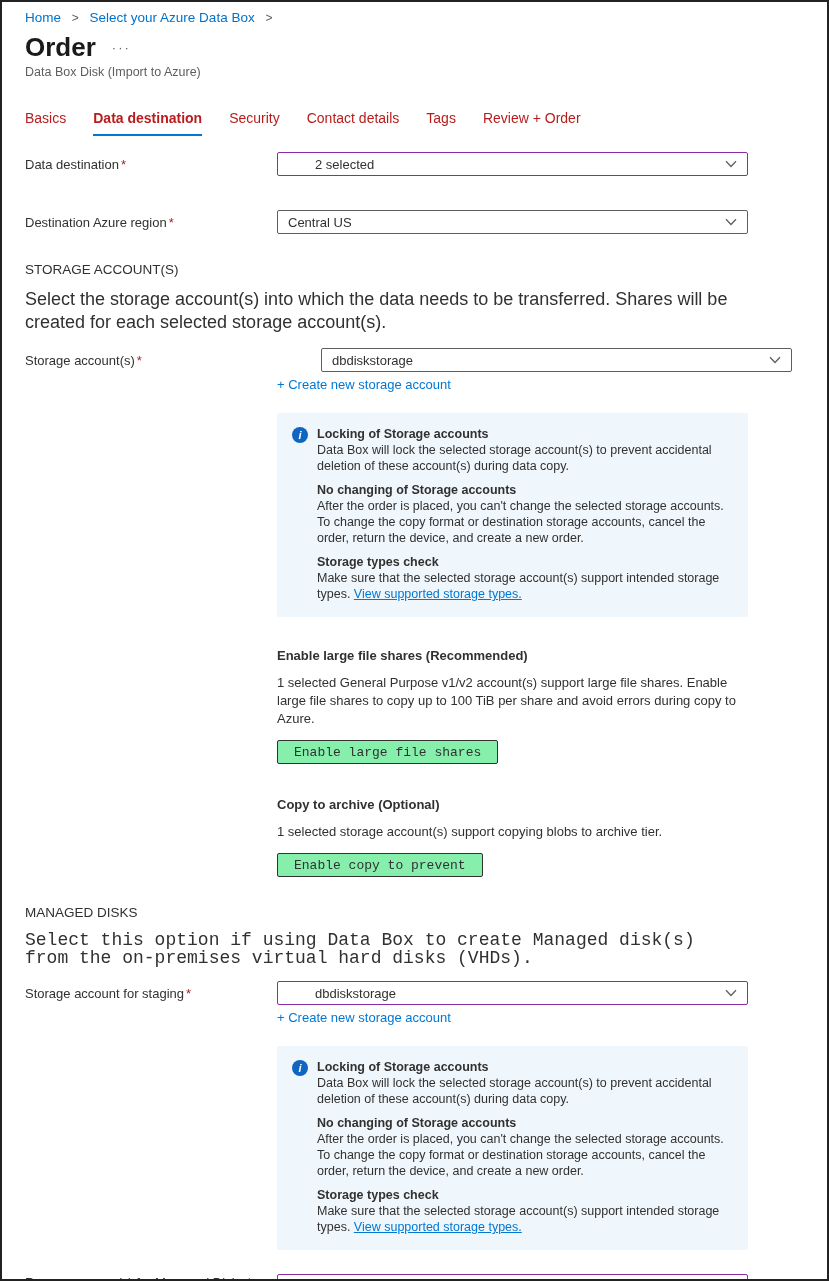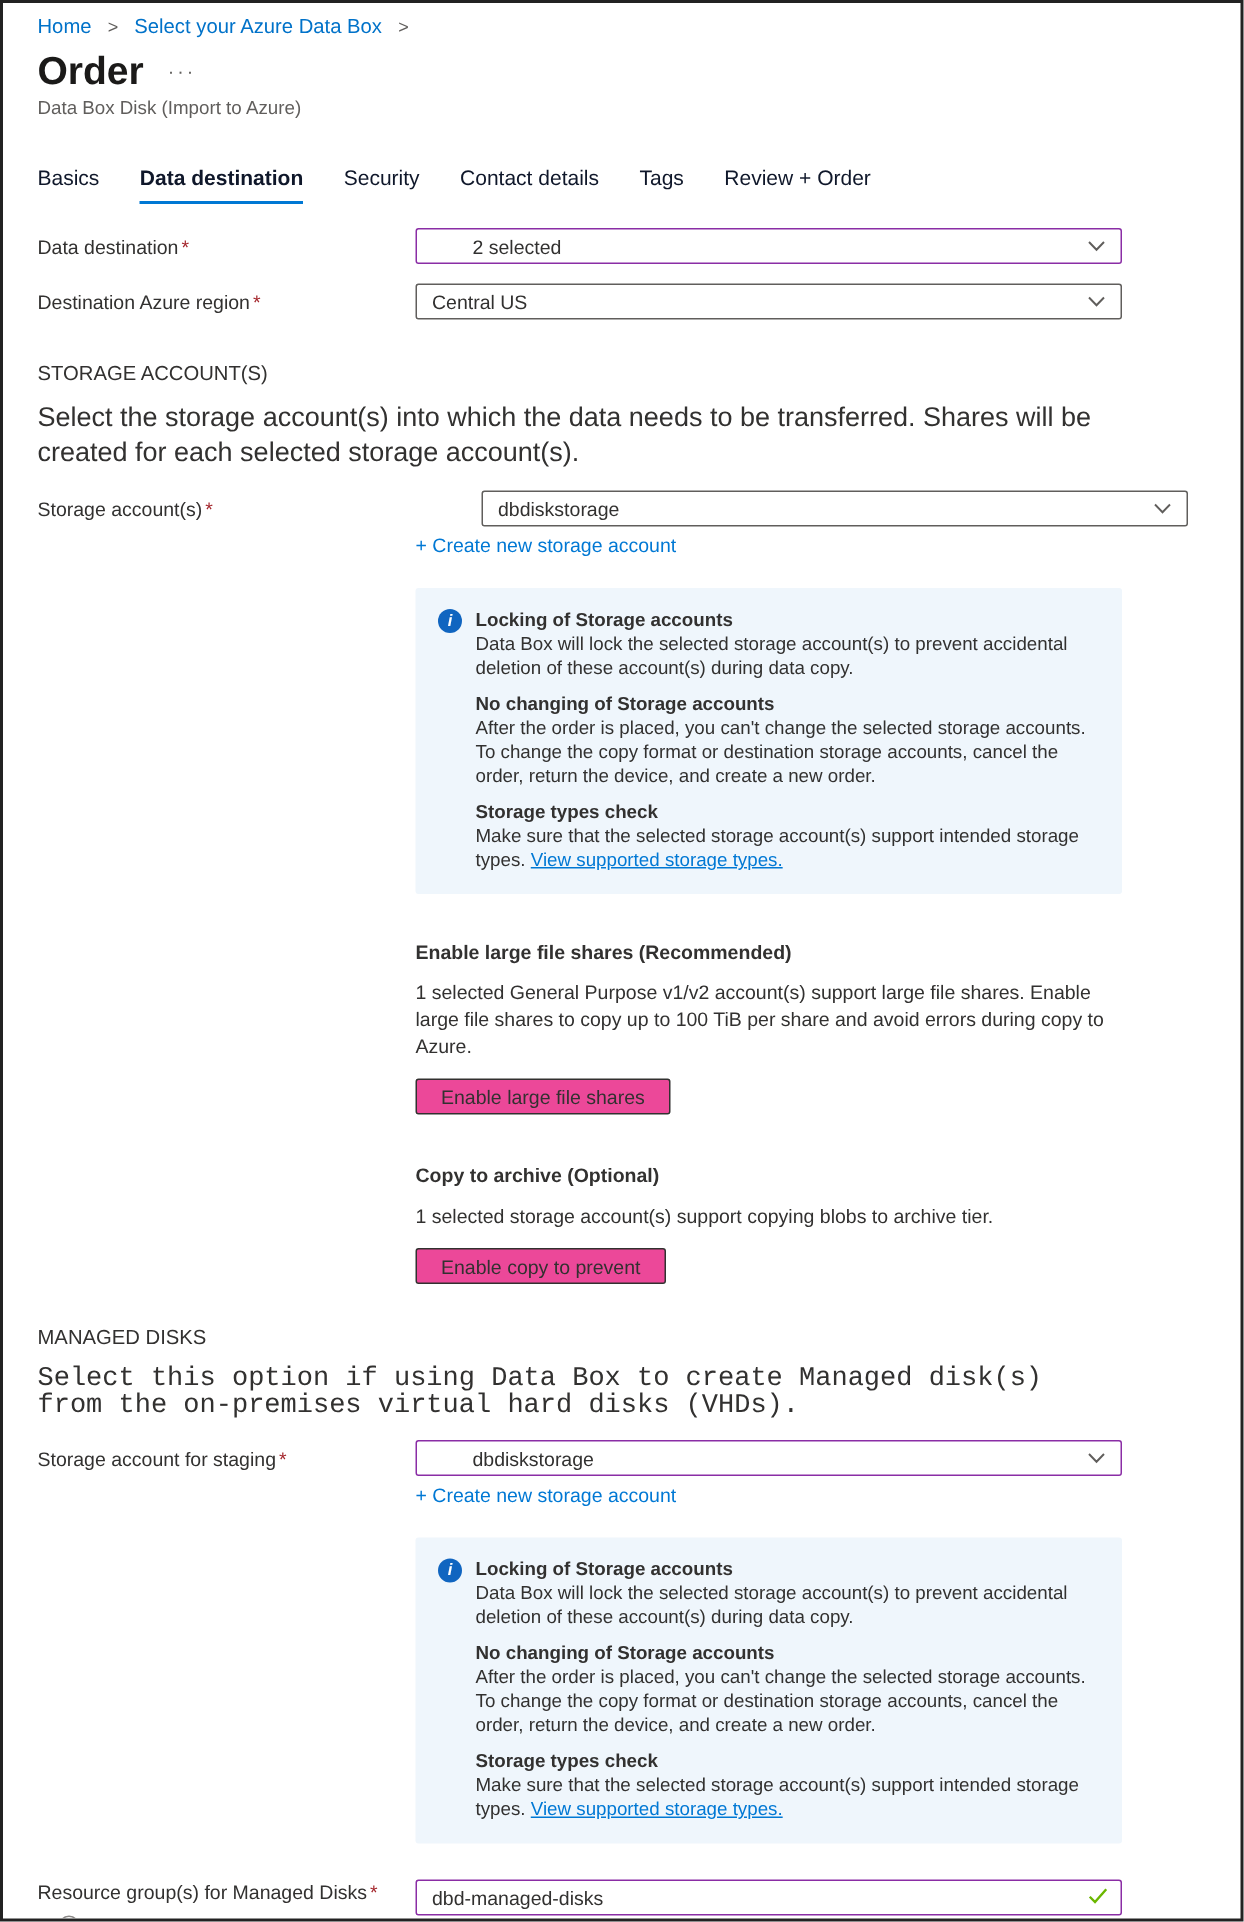--- a/index.html
+++ b/index.html
@@ -20,21 +20,21 @@
   .breadcrumb .sep { color: #605e5c; margin: 0 7px; font-size: 12px; }
 
   
   .title-row { display: flex; align-items: center; gap: 16px; margin-top: 6px; }
   .title-row h1 { margin: 0; font-size: 26px; line-height: 30px; font-weight: 700; color: #1b1a19; }
   .ellipsis { color: #605e5c; font-size: 13px; letter-spacing: 2px; cursor: pointer; }
   .subtitle { margin-top: 2px; font-size: 12.5px; line-height: 16px; color: #605e5c; }
 
   
   .tabs { display: flex; margin-top: 24px; }
-  .tab { font-size: 14px; color: #0f172a; padding: 6px 0 8px; margin-right: 27px; cursor: pointer; border-bottom: 2px solid transparent; line-height: 16px; }
+  .tab { font-size: 14px; color: #b91c1c; padding: 6px 0 8px; margin-right: 27px; cursor: pointer; border-bottom: 2px solid transparent; line-height: 16px; }
   .tab.active { font-weight: 700; border-bottom-color: #0078d4; }
 
   
   .form-row { display: flex; align-items: center; margin-top: 16px; }
   .form-row.top { align-items: flex-start; }
   .form-label { width: 252px; flex: none; font-size: 13px; line-height: 17px; }
   .req { color: #a4262c; margin-left: 2px; }
   .control { width: 471px; flex: none; }
 
   .select {
@@ -76,22 +76,22 @@
   .info-section:last-child { margin-bottom: 0; }
   .info-heading { font-weight: 700; }
   .info-body { margin: 0; }
   .info-link { color: #0078d4; text-decoration: underline; cursor: pointer; }
 
   
   .sub-block { margin-left: 252px; width: 471px; }
   .sub-heading { font-size: 13px; font-weight: 700; line-height: 17px; }
   .sub-desc { margin: 10px 0 0; font-size: 13px; line-height: 18px; }
   .outline-btn {
-    margin-top: 12px; height: 24px; padding: 0 16px; font-size: 13px; font-family: Liberation Sans, sans-serif;
-    color: #323130; background: #ec4899; border: 1px solid #323130; border-radius: 2px; cursor: pointer;
+    margin-top: 12px; height: 24px; padding: 0 16px; font-size: 13px; font-family: Liberation Mono, monospace;
+    color: #323130; background: #86efac; border: 1px solid #323130; border-radius: 2px; cursor: pointer;
   }
 
   .label-stack { display: flex; flex-direction: column; }
   .tooltip-icon {
     margin: 7px 0 0 14px; width: 14px; height: 14px; border: 1px solid #8a8886; border-radius: 50%;
     color: #8a8886; font-size: 9px; display: flex; align-items: center; justify-content: center; cursor: pointer;
   }
 </style>
 </head>
 <body>
@@ -129,21 +129,21 @@
         <span>2 selected</span>
         <span class="chev">
             <svg width="12" height="8" viewBox="0 0 12 8">
               <path d="M1 1.3 L6 6.5 L11 1.3" fill="none" stroke="#605e5c" stroke-width="1.3"></path>
             </svg>
           </span>
       </div>
     </div>
   </div>
 
-  <div class="form-row" style="margin-top:13px;">
+  <div class="form-row" style="margin-top:34px;">
     <div class="form-label">
       <span>Destination Azure region</span><span class="req">*</span>
     </div>
     <div class="control">
       <div class="select">
         <span>Central US</span>
         <span class="chev">
             <svg width="12" height="8" viewBox="0 0 12 8">
               <path d="M1 1.3 L6 6.5 L11 1.3" fill="none" stroke="#605e5c" stroke-width="1.3"></path>
             </svg>

